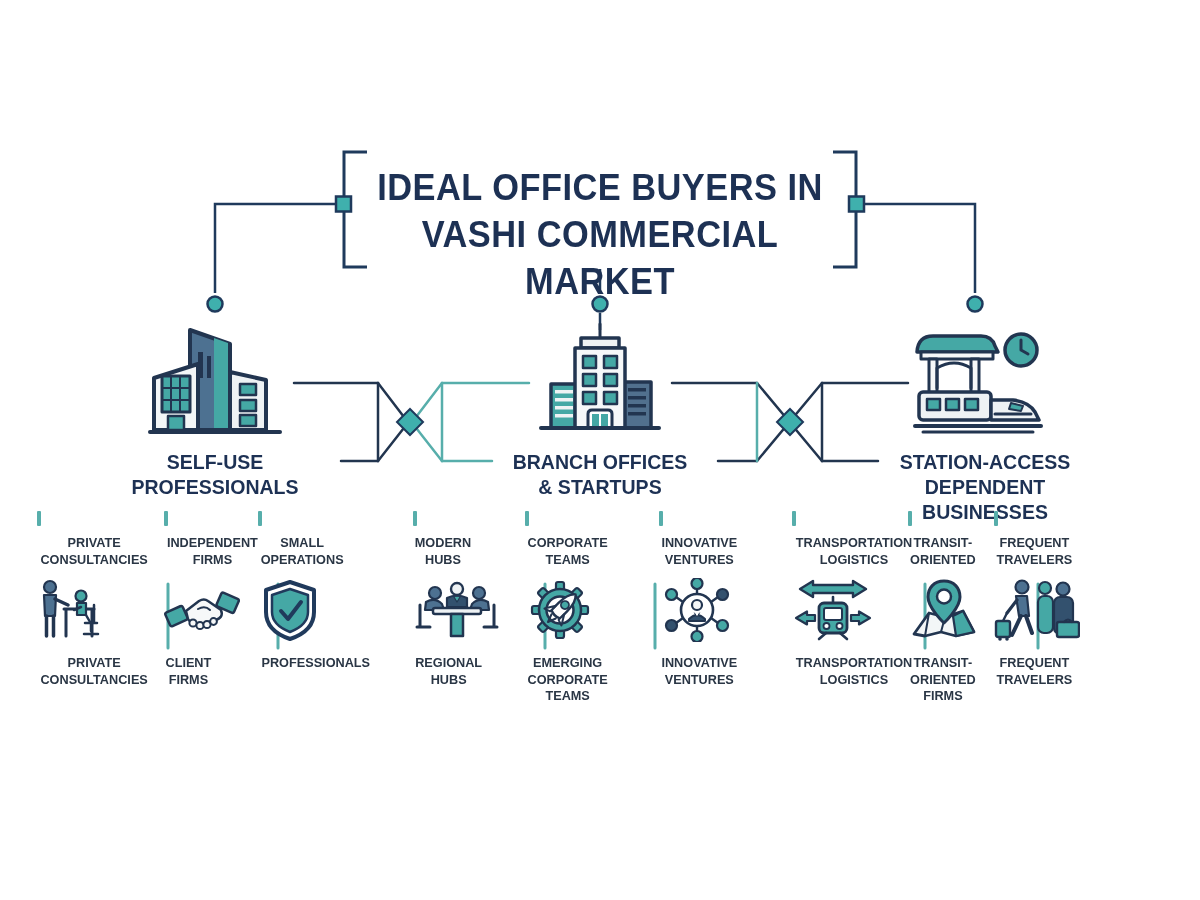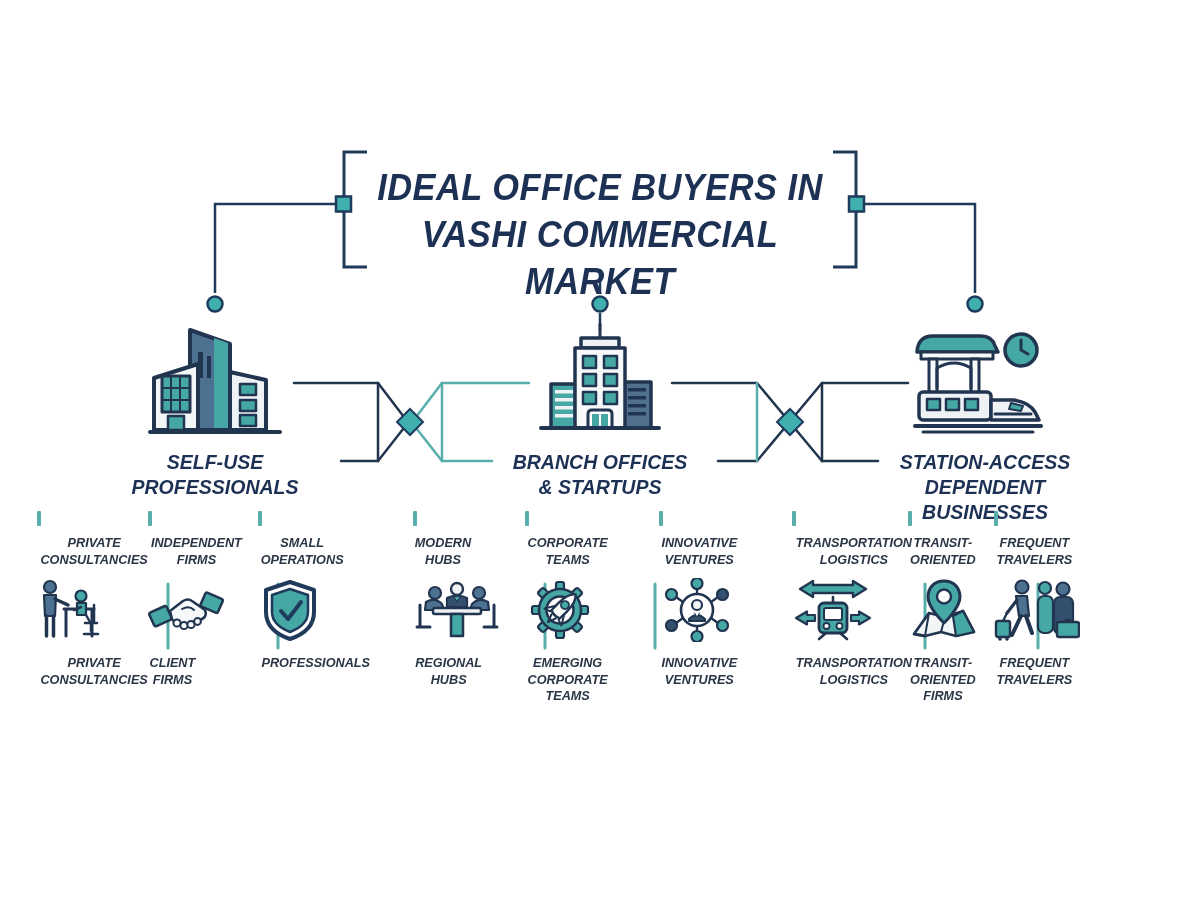--- a/index.html
+++ b/index.html
@@ -1,17 +1,17 @@
 <!DOCTYPE html>
 <html><head>
 <meta charset="utf-8">
 <style>
   html,body { margin:0; padding:0; background:#ffffff; }
   body { width:1200px; height:900px; font-family:"Liberation Sans", sans-serif; }
-  .canvas { position:relative; width:1200px; height:900px; overflow:hidden; background:#ffffff;font-style:italic; }
+  .canvas { position:relative; width:1200px; height:900px; overflow:hidden; background:#ffffff; }
   .abs { position:absolute; }
   .title {
     left:330px; top:164px; width:540px; text-align:center;
     color:#1d3154; font-weight:bold; font-size:37px; line-height:47px;
     letter-spacing:.5px; transform:scaleX(.93);
   }
   .group-label {
     position:absolute; top:449px; color:#1d3154; font-weight:bold;
     font-size:21px; line-height:25px; text-align:center;
     white-space:pre-line; transform:scaleX(.93);
@@ -191,21 +191,21 @@
         <circle cx="44" cy="18" r="5.5" fill="#45a8a5" stroke="#223550" stroke-width="2.2"></circle>
         <path d="M40,25 H49 V37 H40 Z" fill="#45a8a5" stroke="#223550" stroke-width="2.2"></path>
         <path d="M44,29 L37,32 M49,37 L53,44" stroke="#223550" stroke-width="2.5" fill="none"></path>
         <path d="M57,27 V45 M48,45 H60 M54,45 V53 M47,56 H61" stroke="#223550" stroke-width="2.5" fill="none"></path>
       </svg>
     </div>
     <div class="botlabel">PRIVATE
 CONSULTANCIES</div>
   </div>
 
-  <div class="col" style="left:148px">
+  <div class="col" style="left:164px">
     <div class="tick"></div>
     <div class="toplabel">INDEPENDENT
 FIRMS</div>
     <div class="iconbox">
       <svg width="76" height="56" viewBox="0 0 76 56" stroke-linecap="round" stroke-linejoin="round">
         <g transform="rotate(-24 14 34)">
           <rect x="3" y="26" width="19" height="15" rx="2" fill="#45a8a5" stroke="#223550" stroke-width="2.5"></rect>
         </g>
         <g transform="rotate(24 63 21)">
           <rect x="54" y="13" width="19" height="15" rx="2" fill="#45a8a5" stroke="#223550" stroke-width="2.5"></rect>

